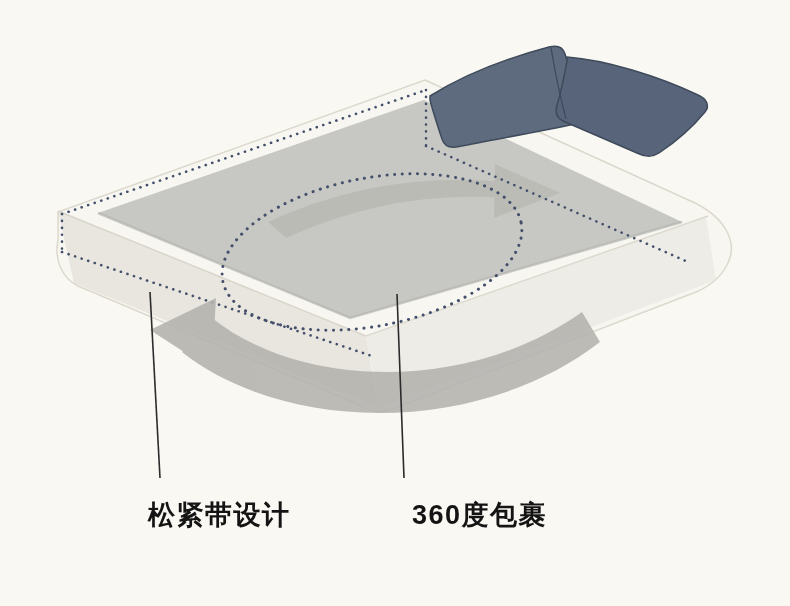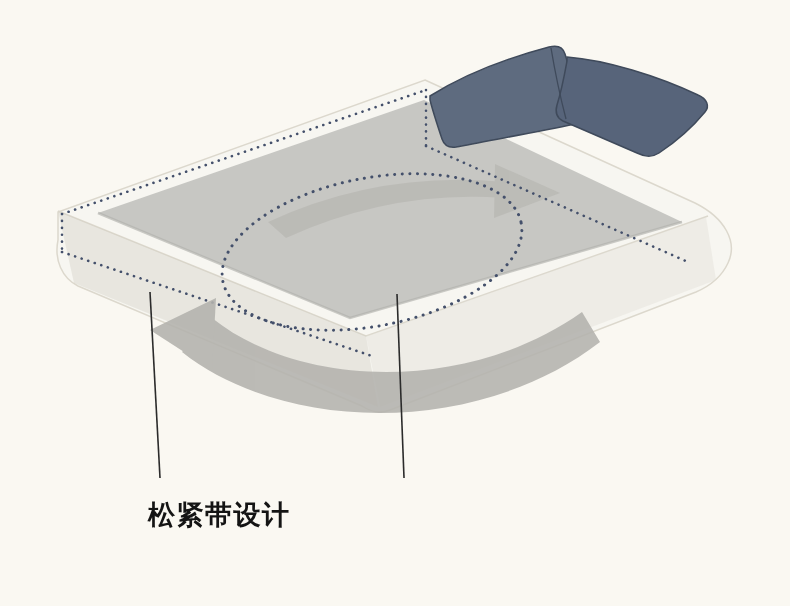--- a/index.html
+++ b/index.html
@@ -88,13 +88,14 @@
          C557,118 555,112 557,105
          C562,89 565,72 567,61 Z"></path>
     <path class="pillow-seam" d="M551,48 C555,72 560,96 566,119"></path>
 
     <path class="leader" d="M150,292 L160,478"></path>
     <path class="leader" d="M397,294 L404,478"></path>
   </svg>
 
   <div class="callout callout-elastic">松紧带设计</div>
 
+  <div class="callout callout-wrap">360度包裹</div>
 </div>
 
 </body></html>

